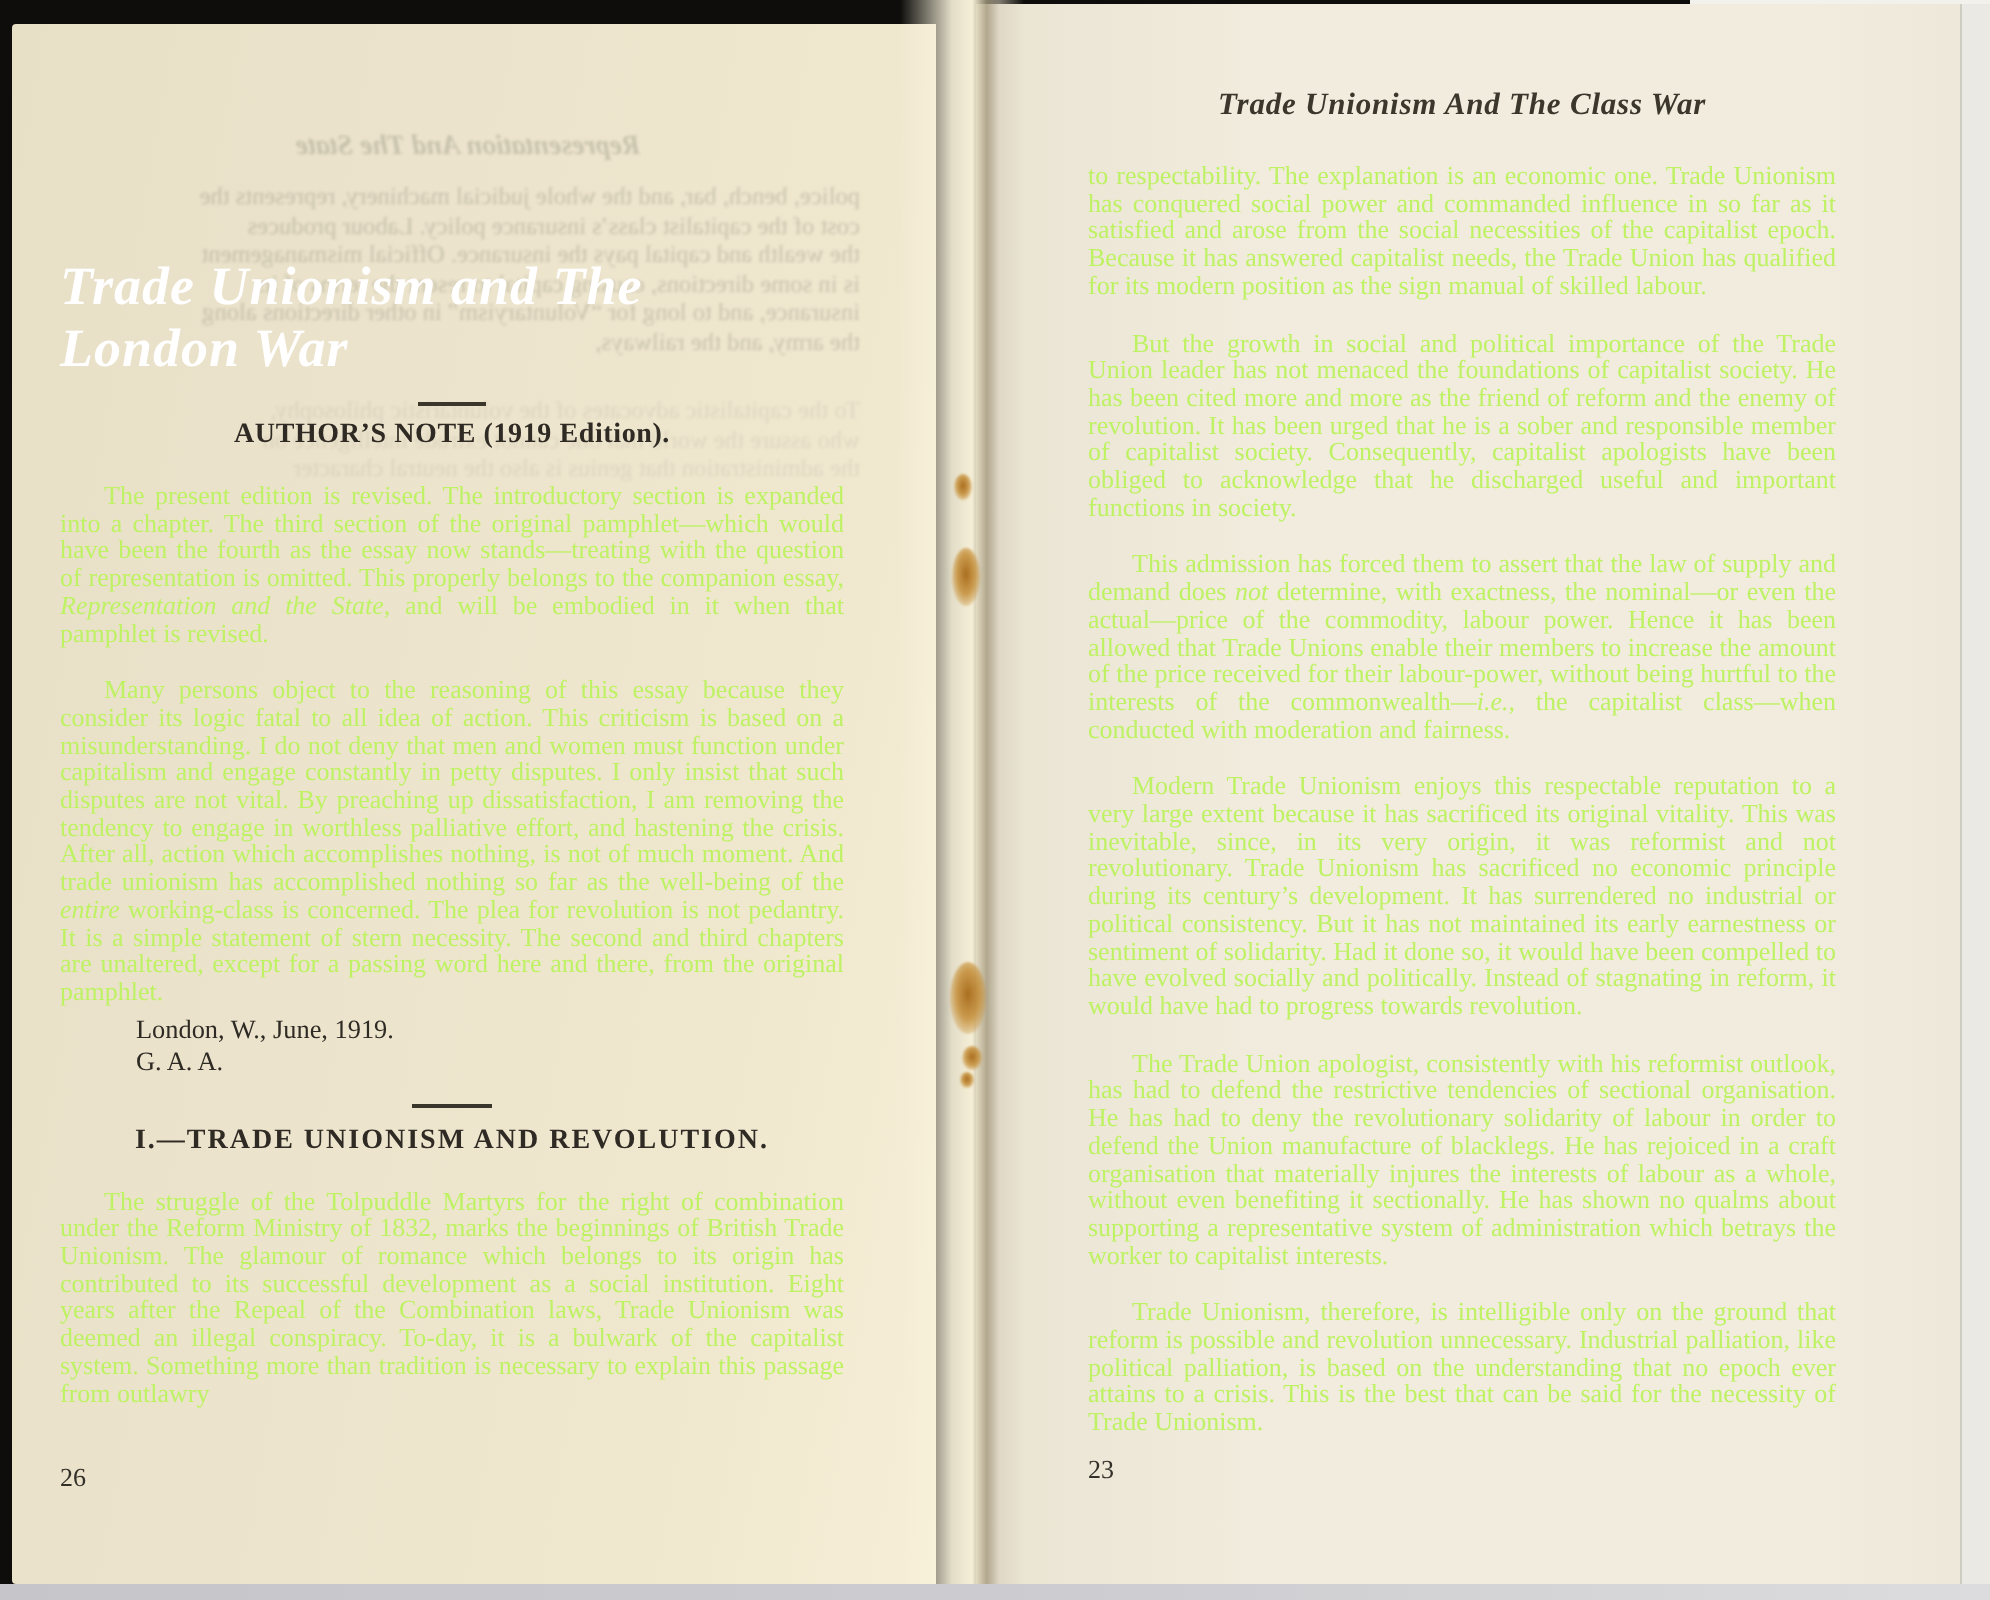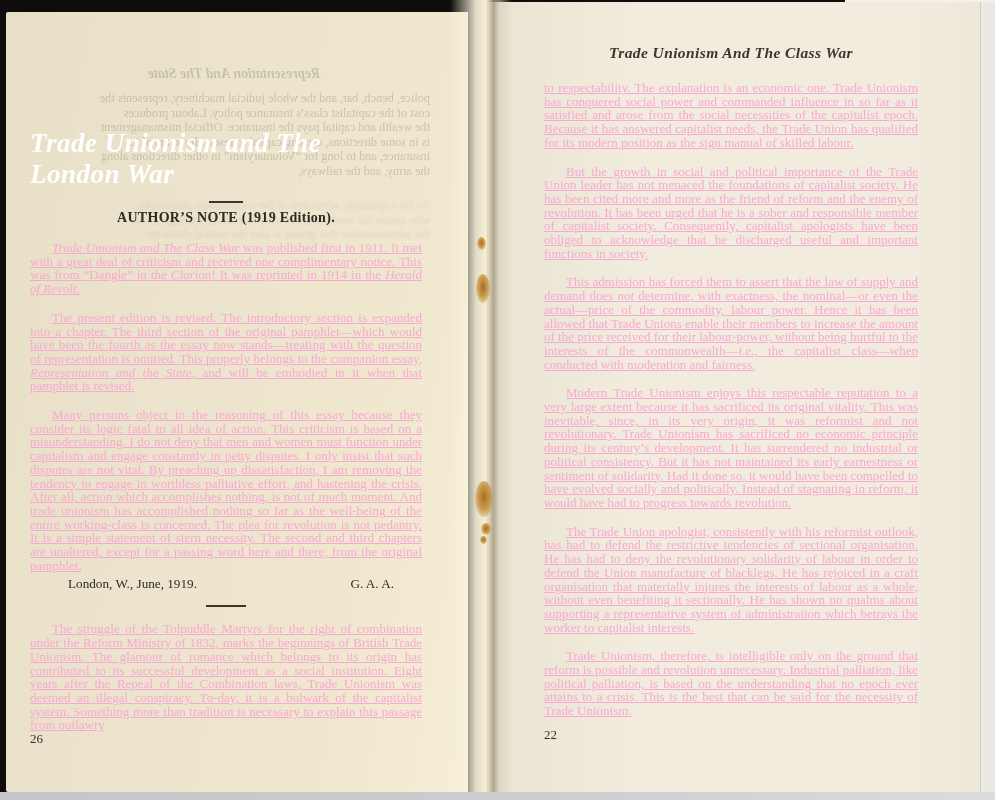--- a/index.html
+++ b/index.html
@@ -40,24 +40,24 @@
   .col-left{position:absolute;left:30px;top:128px;width:392px;}
   .col-right{position:absolute;left:544px;top:44px;width:374px;}
   .book-title{font-size:27px;line-height:31px;font-weight:bold;font-style:italic;
               letter-spacing:.5px;color:#ffffff;margin:0 0 11px 0;}
   .divider{width:34px;border-top:2.5px solid #3a362c;margin:0 auto 7px auto;}
   .divider2{width:40px;border-top:2px solid #3a362c;margin:13px auto 9px auto;}
   .note-head{font-size:14px;text-align:center;letter-spacing:.3px;margin:0 0 10px 0;color:#2f2b24;}
   .running-head{font-size:15.5px;font-style:italic;font-weight:bold;letter-spacing:.4px;
                 text-align:center;color:#3c372d;margin:0 0 19px 0;}
   .section-head{font-size:14px;text-align:center;letter-spacing:1px;margin:0 0 8px 0;color:#2f2b24;}
-  p.body{font-size:13px;line-height:13.7px;text-align:justify;margin:0;color:#f9a8d4;text-decoration:underline;}
+  p.body{font-size:13px;line-height:13.7px;text-align:justify;margin:0;color:#bef264;}
   p.ind{text-indent:22px;margin-top:15px;}
   .sig-row{display:flex;justify-content:space-between;font-size:13.2px;
-           padding:4px 28px 0 38px;}
+           padding:4px 28px 0 38px;flex-direction:column;}
   .pagenum{position:absolute;width:392px;font-size:13px;color:#33302a;}
   .pagenum-left{left:30px;top:731px;}
   .pagenum-right{left:544px;top:727px;width:374px;}
   i{font-style:italic;}
 </style>
 </head>
 <body>
 
 <div class="scene">
 
@@ -93,40 +93,40 @@
   <div class="stain s5"></div>
 
   <div class="col-left">
     <h1 class="book-title">
       <span>Trade Unionism and The</span><br>
       <span>London War</span>
     </h1>
     <div class="divider"></div>
     <h2 class="note-head">AUTHOR’S NOTE (1919 Edition).</h2>
 
-    <p class="body ind"><i>Trade Unionism and The Class War</i> was published first in 1911.  It met with a great deal of criticism and received one complimentary notice.  This was from “Dangle” in the <i>Clarion</i>!  It was reprinted in 1914 in the <i>Herald of Revolt</i>.</p>
     <p class="body ind">The present edition is revised.  The introductory section is expanded into a chapter.  The third section of the original pamphlet—which would have been the fourth as the essay now stands—treating with the question of representation is omitted.  This properly belongs to the companion essay, <i>Representation and the State</i>, and will be embodied in it when that pamphlet is revised.</p>
     <p class="body ind">Many persons object to the reasoning of this essay because they consider its logic fatal to all idea of action.  This criticism is based on a misunderstanding.  I do not deny that men and women must function under capitalism and engage constantly in petty disputes.  I only insist that such disputes are not vital.  By preaching up dissatisfaction, I am removing the tendency to engage in worthless palliative effort, and hastening the crisis.  After all, action which accomplishes nothing, is not of much moment.  And trade unionism has accomplished nothing so far as the well-being of the <i>entire</i> working-class is concerned.  The plea for revolution is not pedantry.  It is a simple statement of stern necessity.  The second and third chapters are unaltered, except for a passing word here and there, from the original pamphlet.</p>
 
     <div class="sig-row">
       <span>London, W., June, 1919.</span>
       <span>G. A. A.</span>
     </div>
 
     <div class="divider2"></div>
+    <h2 class="section-head">I.—TRADE UNIONISM AND REVOLUTION.</h2>
 
     <p class="body ind">The struggle of the Tolpuddle Martyrs for the right of combination under the Reform Ministry of 1832, marks the beginnings of British Trade Unionism.   The glamour of romance which belongs to its origin has contributed to its successful development as a social institution.  Eight years after the Repeal of the Combination laws, Trade Unionism was deemed an illegal conspiracy.  To-day, it is a bulwark of the capitalist system.  Something more than tradition is necessary to explain this passage from outlawry</p>
   </div>
   <div class="pagenum pagenum-left">26</div>
 
   <div class="col-right">
     <div class="running-head">Trade Unionism And The Class War</div>
 
     <p class="body">to respectability.  The explanation is an economic one.   Trade Unionism has conquered social power and commanded influence in so far as it satisfied and arose from the social necessities of the capitalist epoch.   Because it has answered capitalist needs, the Trade Union has qualified for its modern position as the sign manual of skilled labour.</p>
     <p class="body ind">But the growth in social and political importance of the Trade Union leader has not menaced the foundations of capitalist society. He has been cited more and more as the friend of reform and the enemy of revolution.  It has been urged that he is a sober and responsible member of capitalist society.  Consequently, capitalist apologists have been obliged to acknowledge that he discharged useful and important functions in society.</p>
     <p class="body ind">This admission has forced them to assert that the law of supply and demand does <i>not</i> determine, with exactness, the nominal—or even the actual—price of the commodity, labour power.   Hence it has been allowed that Trade Unions enable their members to increase the amount of the price received for their labour-power, without being hurtful to the interests of the commonwealth—<i>i.e.</i>, the capitalist class—when conducted with moderation and fairness.</p>
     <p class="body ind">Modern Trade Unionism enjoys this respectable reputation to a very large extent because it has sacrificed its original vitality. This was inevitable, since, in its very origin, it was reformist and not revolutionary.   Trade Unionism has sacrificed no economic principle during its century’s development.  It has surrendered no industrial or political consistency.  But it has not maintained its early earnestness or sentiment of solidarity.   Had it done so, it would have been compelled to have evolved socially and politically. Instead of stagnating in reform, it would have had to progress towards revolution.</p>
     <p class="body ind">The Trade Union apologist, consistently with his reformist outlook, has had to defend the restrictive tendencies of sectional organisation.  He has had to deny the revolutionary solidarity of labour in order to defend the Union manufacture of blacklegs.  He has rejoiced in a craft organisation that materially injures the interests of labour as a whole, without even benefiting it sectionally. He has shown no qualms about supporting a representative system of administration which betrays the worker to capitalist interests.</p>
     <p class="body ind">Trade Unionism, therefore, is intelligible only on the ground that reform is possible and revolution unnecessary.   Industrial palliation, like political palliation, is based on the understanding that no epoch ever attains to a crisis.  This is the best that can be said for the necessity of Trade Unionism.</p>
   </div>
-  <div class="pagenum pagenum-right">22</div>
+  <div class="pagenum pagenum-right">23</div>
 
 </div>
 
 </body></html>

